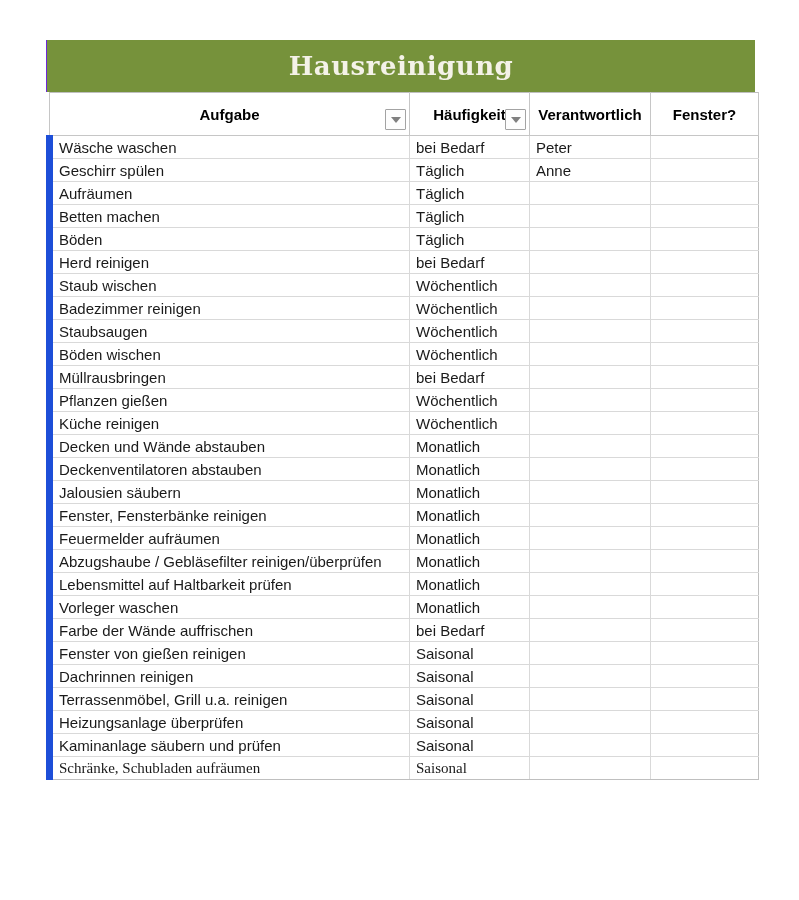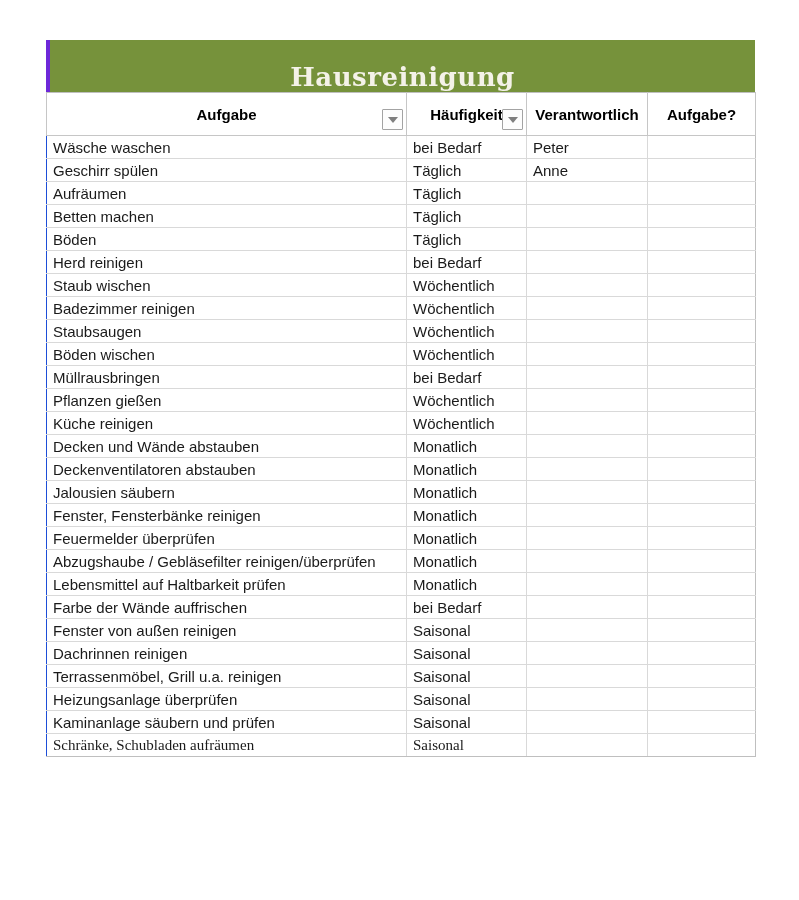--- a/index.html
+++ b/index.html
@@ -16,23 +16,23 @@
     position: absolute;
     left: 46px;
     top: 40px;
     width: 709px;
   }
   .title-band {
     box-sizing: border-box;
     width: 709px;
     height: 52px;
     background: #76923B;
-    border-left: 4px solid #6d28d9;
+    border-left: 1px solid #6d28d9;
     display: flex;
-    align-items: flex-end;
+    align-items: center;
     justify-content: center;
   }
   .title-band span {
     font-family: "DejaVu Serif", serif;
     font-weight: bold;
     font-size: 26px;
     color: #f4f2e8;
     letter-spacing: 0.5px;
   }
   table {
@@ -64,21 +64,21 @@
     height: 23px;
     box-sizing: border-box;
     font-size: 15px;
     padding: 0 0 0 6px;
     border: 1px solid #d9d9d9;
     white-space: nowrap;
     overflow: hidden;
     vertical-align: middle;
     background: #ffffff;
   }
-  tbody tr td:first-child { border-left: 1px solid #1d4ed8; }
+  tbody tr td:first-child { border-left: 7px solid #1d4ed8; }
   tbody tr td:last-child { border-right: 1px solid #bfbfbf; }
   tbody tr:last-child td { border-bottom: 1px solid #bfbfbf; font-family: Liberation Serif, serif; }
   .filter-btn {
     position: absolute;
     right: 3px;
     bottom: 5px;
     width: 21px;
     height: 21px;
     box-sizing: border-box;
     background: #fdfdfd;
@@ -126,21 +126,21 @@
         <th>
           <span>Häufigkeit</span>
           <button class="filter-btn">
             <span class="tri"></span>
           </button>
         </th>
         <th>
           <span>Verantwortlich</span>
         </th>
         <th>
-          <span>Aufgabe?</span>
+          <span>Fenster?</span>
         </th>
       </tr>
     </thead>
     <tbody>
 
     <tr>
           <td>Wäsche waschen</td>
           <td>bei Bedarf</td>
           <td>Peter</td>
           <td></td>
@@ -235,45 +235,51 @@
           <td></td>
           <td></td>
         </tr>
         <tr>
           <td>Fenster, Fensterbänke reinigen</td>
           <td>Monatlich</td>
           <td></td>
           <td></td>
         </tr>
         <tr>
-          <td>Feuermelder überprüfen</td>
+          <td>Feuermelder aufräumen</td>
           <td>Monatlich</td>
           <td></td>
           <td></td>
         </tr>
         <tr>
           <td>Abzugshaube / Gebläsefilter reinigen/überprüfen</td>
           <td>Monatlich</td>
           <td></td>
           <td></td>
         </tr>
         <tr>
           <td>Lebensmittel auf Haltbarkeit prüfen</td>
+          <td>Monatlich</td>
+          <td></td>
+          <td></td>
+        </tr>
+        <tr>
+          <td>Vorleger waschen</td>
           <td>Monatlich</td>
           <td></td>
           <td></td>
         </tr>
         <tr>
           <td>Farbe der Wände auffrischen</td>
           <td>bei Bedarf</td>
           <td></td>
           <td></td>
         </tr>
         <tr>
-          <td>Fenster von außen reinigen</td>
+          <td>Fenster von gießen reinigen</td>
           <td>Saisonal</td>
           <td></td>
           <td></td>
         </tr>
         <tr>
           <td>Dachrinnen reinigen</td>
           <td>Saisonal</td>
           <td></td>
           <td></td>
         </tr>

